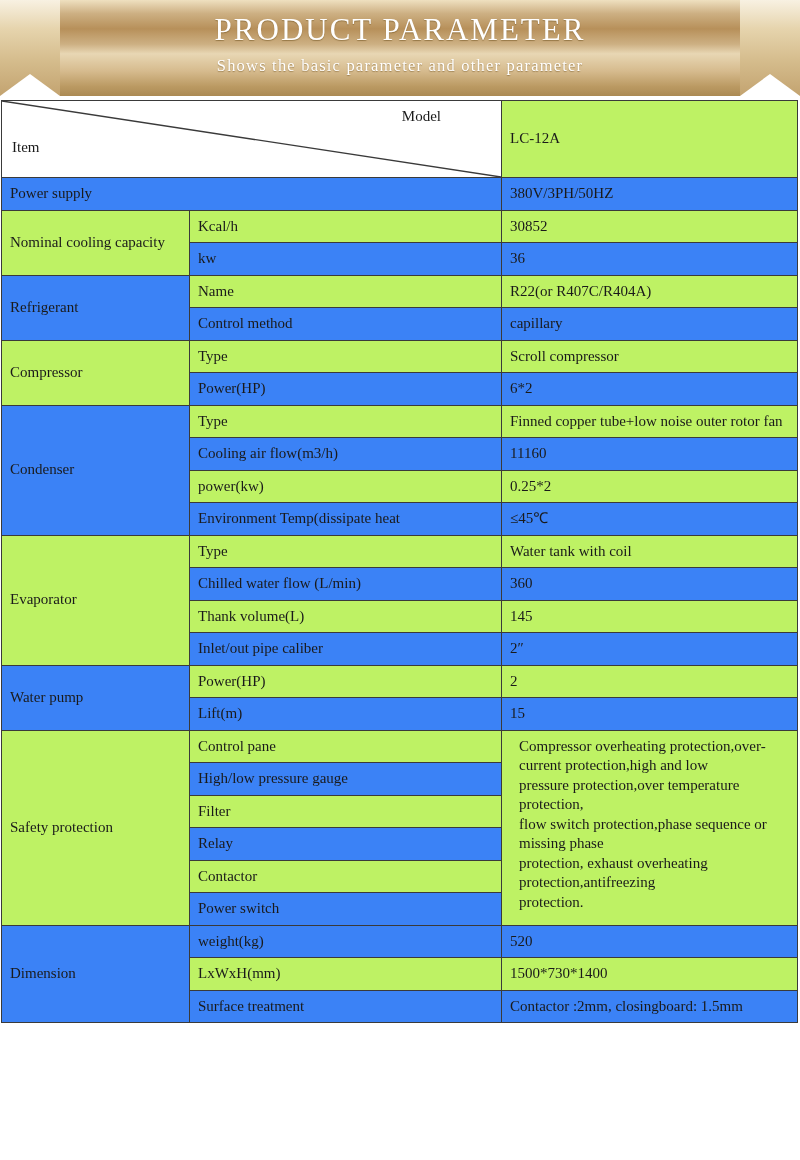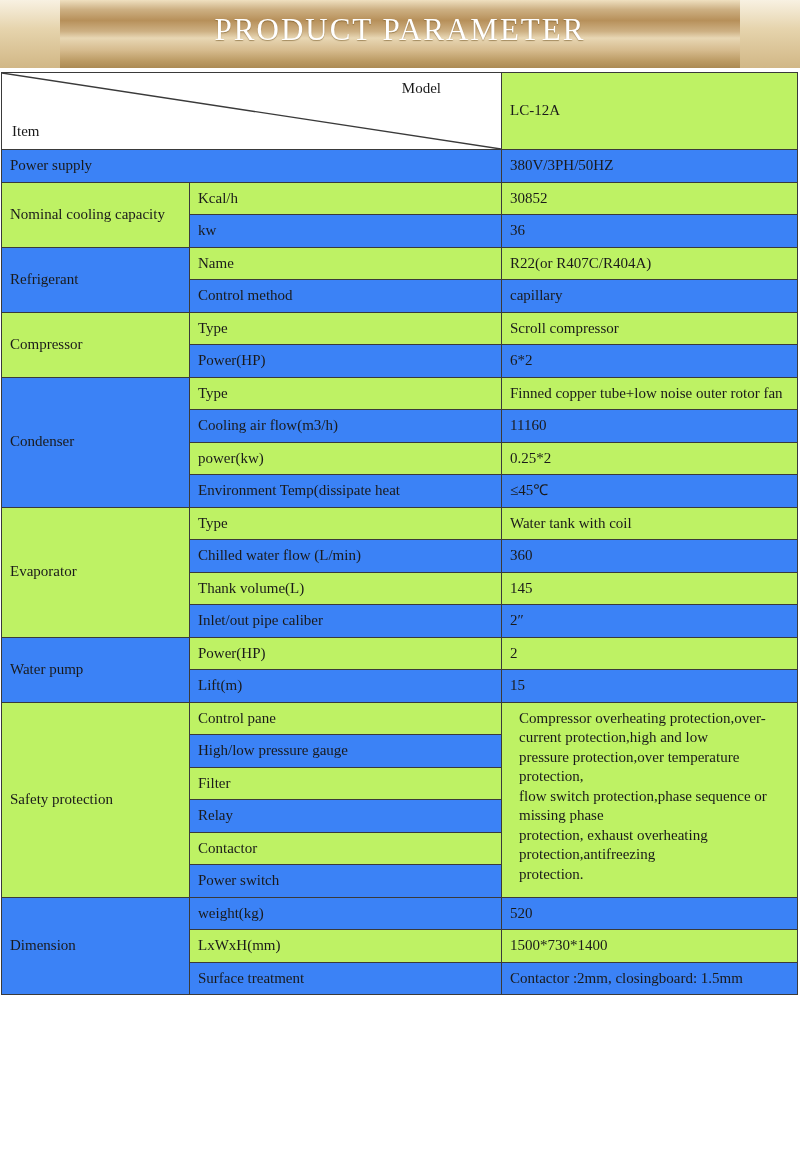--- a/index.html
+++ b/index.html
@@ -12,21 +12,21 @@
     background: #ffffff;
     font-family: "Liberation Serif", serif;
     color: #1a1a1a;
     overflow: hidden;
   }
 
   
   .banner {
     position: relative;
     width: 800px;
-    height: 68px;
+    height: 96px;
     box-sizing: border-box;
     background: linear-gradient(to bottom,
         #ffffff 0%,
         #f0e2c2 6%,
         #d9bf8d 16%,
         #c9a86a 30%,
         #e9d9b5 50%,
         #f6eedd 58%,
         #dcc characterized 58%);
     background: linear-gradient(to bottom,
@@ -157,39 +157,40 @@
   }
   .hdr-model {
     position: absolute;
     right: 60px;
     top: 6px;
     font-size: 15px;
   }
   .hdr-item {
     position: absolute;
     left: 10px;
-    bottom: 8px;
+    bottom: 20px;
     font-size: 15px;
   }
   .vmid { vertical-align: middle; }
   .vtop { vertical-align: top; }
   .multiline { line-height: 1.45; margin-left: 22px; }
 </style>
 </head>
 <body>
 
 <div class="banner">
   <div class="banner-left">
     <div class="notch"></div>
   </div>
   <div class="banner-right">
     <div class="notch"></div>
   </div>
   <div class="banner-inner">
     <h1 class="banner-title">PRODUCT  PARAMETER</h1>
+    <p class="banner-sub">Shows the basic parameter and other parameter</p>
   </div>
 </div>
 
 <table class="spec">
   <colgroup>
     <col class="col-a">
       <col class="col-b">
       <col class="col-c">
   </colgroup>
   <tbody>

